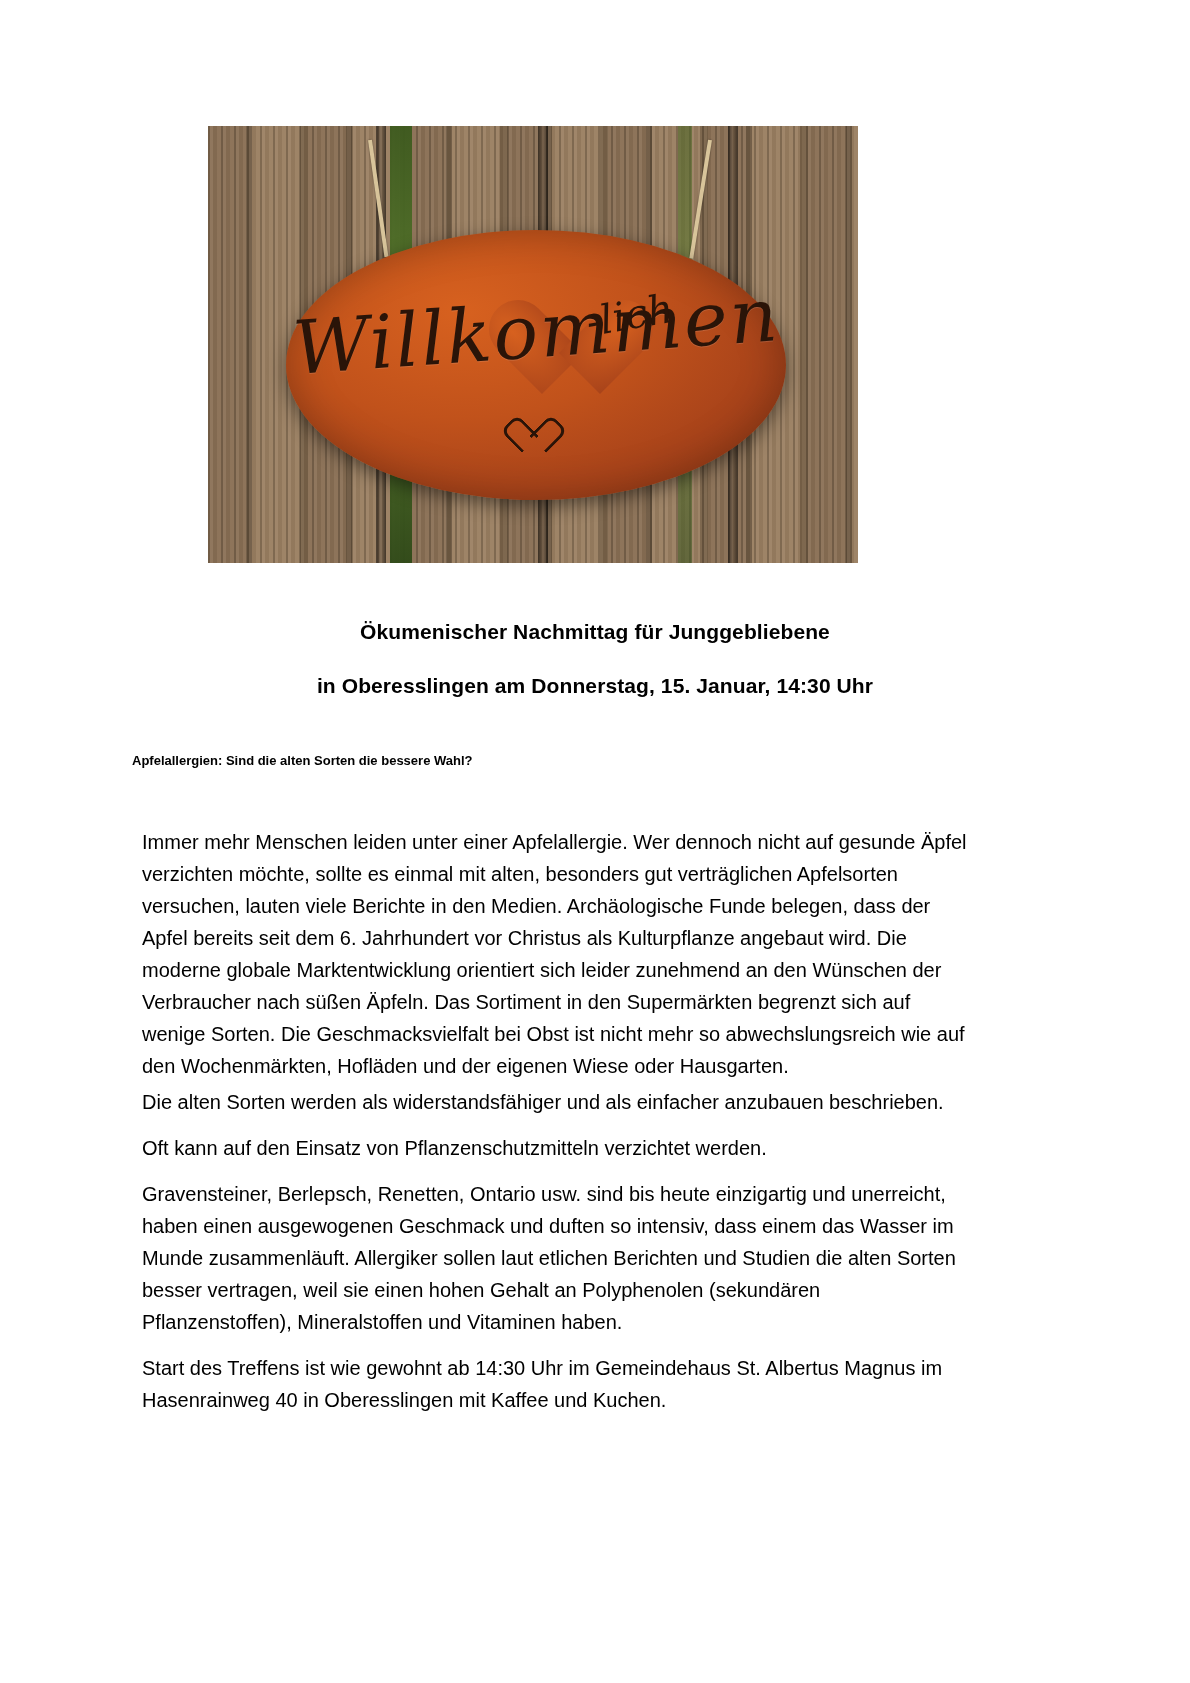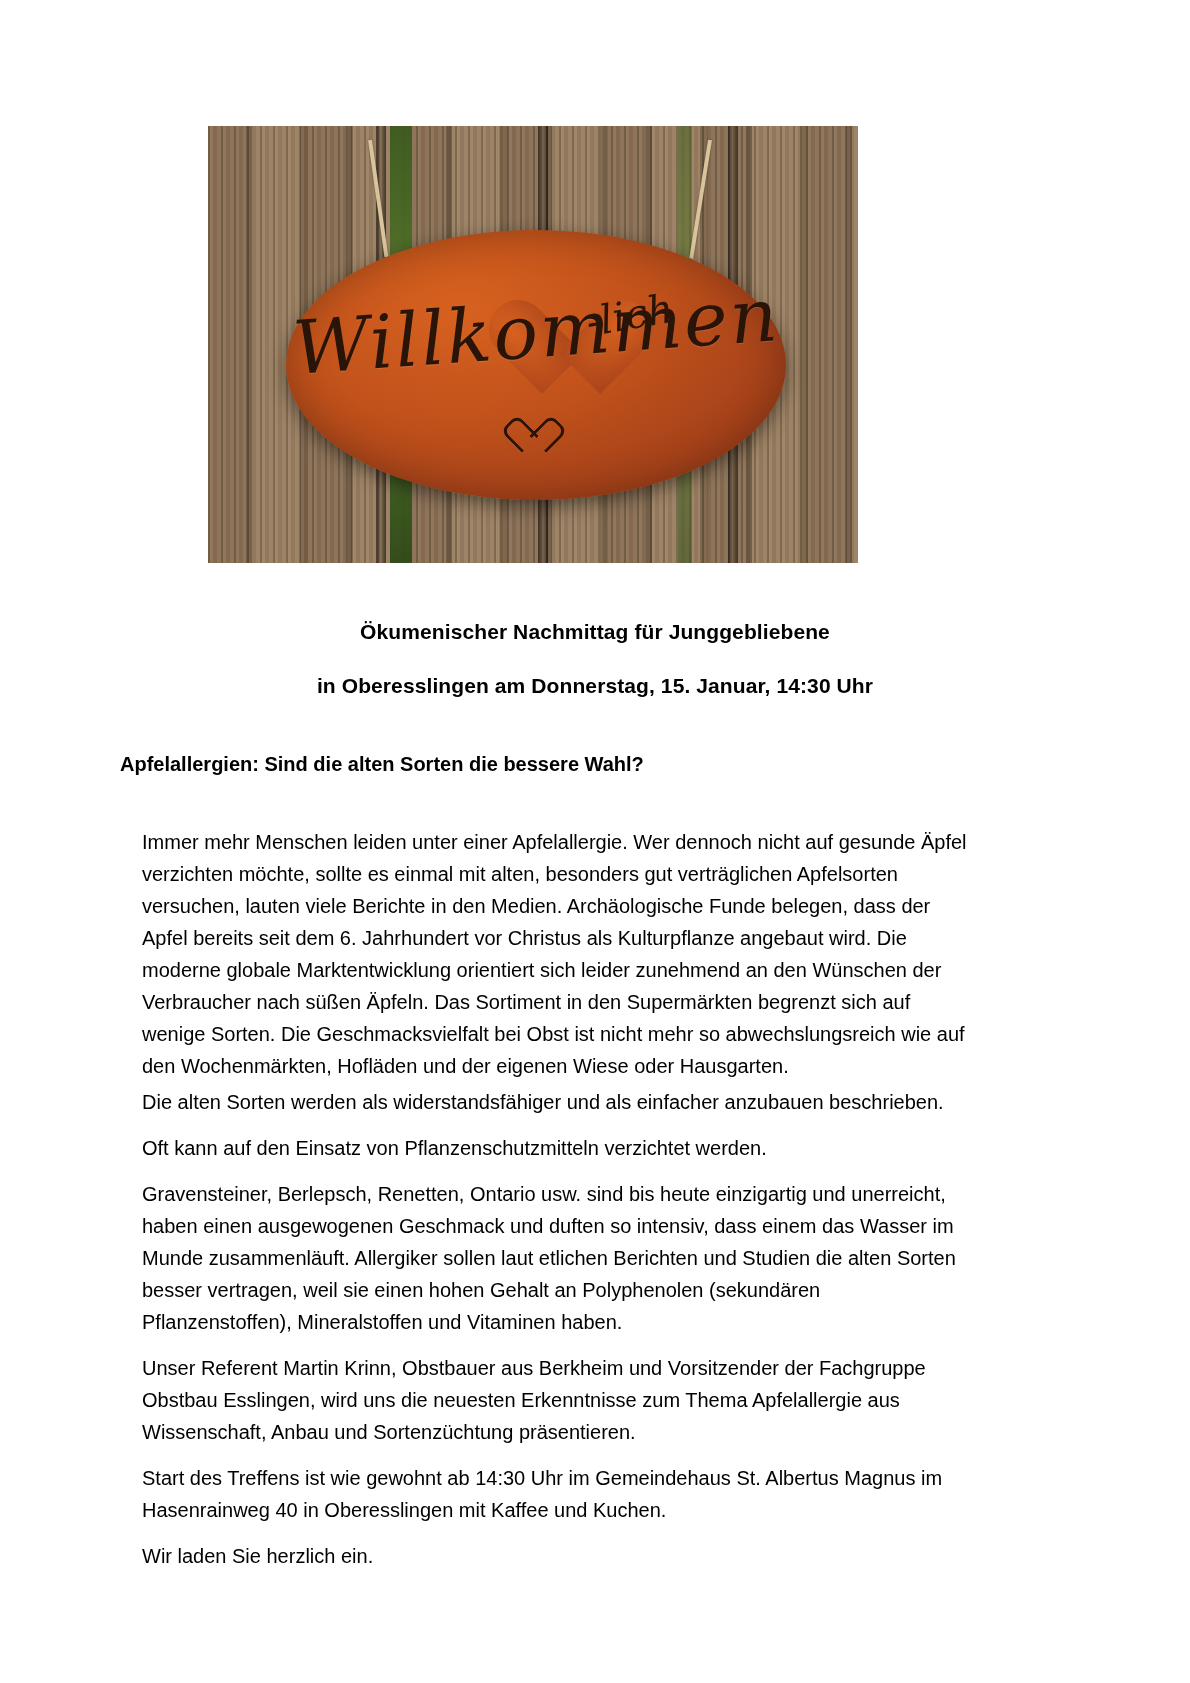--- a/index.html
+++ b/index.html
@@ -167,24 +167,24 @@
     font-size: 21px;
     font-weight: bold;
     line-height: 1.35;
     letter-spacing: 0.1px;
   }
   .title.l1 { top: 618px; }
   .title.l2 { top: 672px; }
 
   .subhead {
     position: absolute;
-    left: 120px;
+    left: 132px;
     top: 753px;
     width: 934px;
-    font-size: 20px;
+    font-size: 13px;
     font-weight: bold;
   }
 
   .body {
     position: absolute;
     left: 128px;
     width: 860px;
     font-size: 20px;
     line-height: 32px;
     text-align: left;
@@ -222,18 +222,16 @@
   <div class="subhead">Apfelallergien: Sind die alten Sorten die bessere Wahl?</div>
 
   <div class="body p1">
     <p>Immer mehr Menschen leiden unter einer Apfelallergie. Wer dennoch nicht auf gesunde Äpfel verzichten möchte, sollte es einmal mit alten, besonders gut verträglichen Apfelsorten versuchen, lauten viele Berichte in den Medien. Archäologische Funde belegen, dass der Apfel bereits seit dem 6. Jahrhundert vor Christus als Kulturpflanze angebaut wird. Die moderne globale Marktentwicklung orientiert sich leider zunehmend an den Wünschen der Verbraucher nach süßen Äpfeln. Das Sortiment in den Supermärkten begrenzt sich auf wenige Sorten. Die Geschmacksvielfalt bei Obst ist nicht mehr so abwechslungsreich wie auf den Wochenmärkten, Hofläden und der eigenen Wiese oder Hausgarten.</p>
   </div>
 
   <div class="body p2">
     <p>Die alten Sorten werden als widerstandsfähiger und als einfacher anzubauen beschrieben.</p>
     <p>Oft kann auf den Einsatz von Pflanzenschutzmitteln verzichtet werden.</p>
     <p>Gravensteiner, Berlepsch, Renetten, Ontario usw. sind bis heute einzigartig und unerreicht, haben einen ausgewogenen Geschmack und duften so intensiv, dass einem das Wasser im Munde zusammenläuft. Allergiker sollen laut etlichen Berichten und Studien die alten Sorten besser vertragen, weil sie einen hohen Gehalt an Polyphenolen (sekundären Pflanzenstoffen), Mineralstoffen und Vitaminen haben.</p>
-    <p>Unser Referent Martin Krinn, Obstbauer aus Berkheim und Vorsitzender der Fachgruppe Obstbau Esslingen, wird uns die neuesten Erkenntnisse zum Thema Apfelallergie aus Wissenschaft, Anbau und Sortenzüchtung präsentieren.</p>
     <p><span>Start des Treffens ist wie gewohnt ab </span><b>14:30 Uhr</b><span> im Gemeindehaus </span><b>St. Albertus Magnus</b><span> im Hasenrainweg 40 in Oberesslingen mit Kaffee und Kuchen.</span></p>
-    <p>Wir laden Sie herzlich ein.</p>
   </div>
 
 </div>
 
 </body></html>

